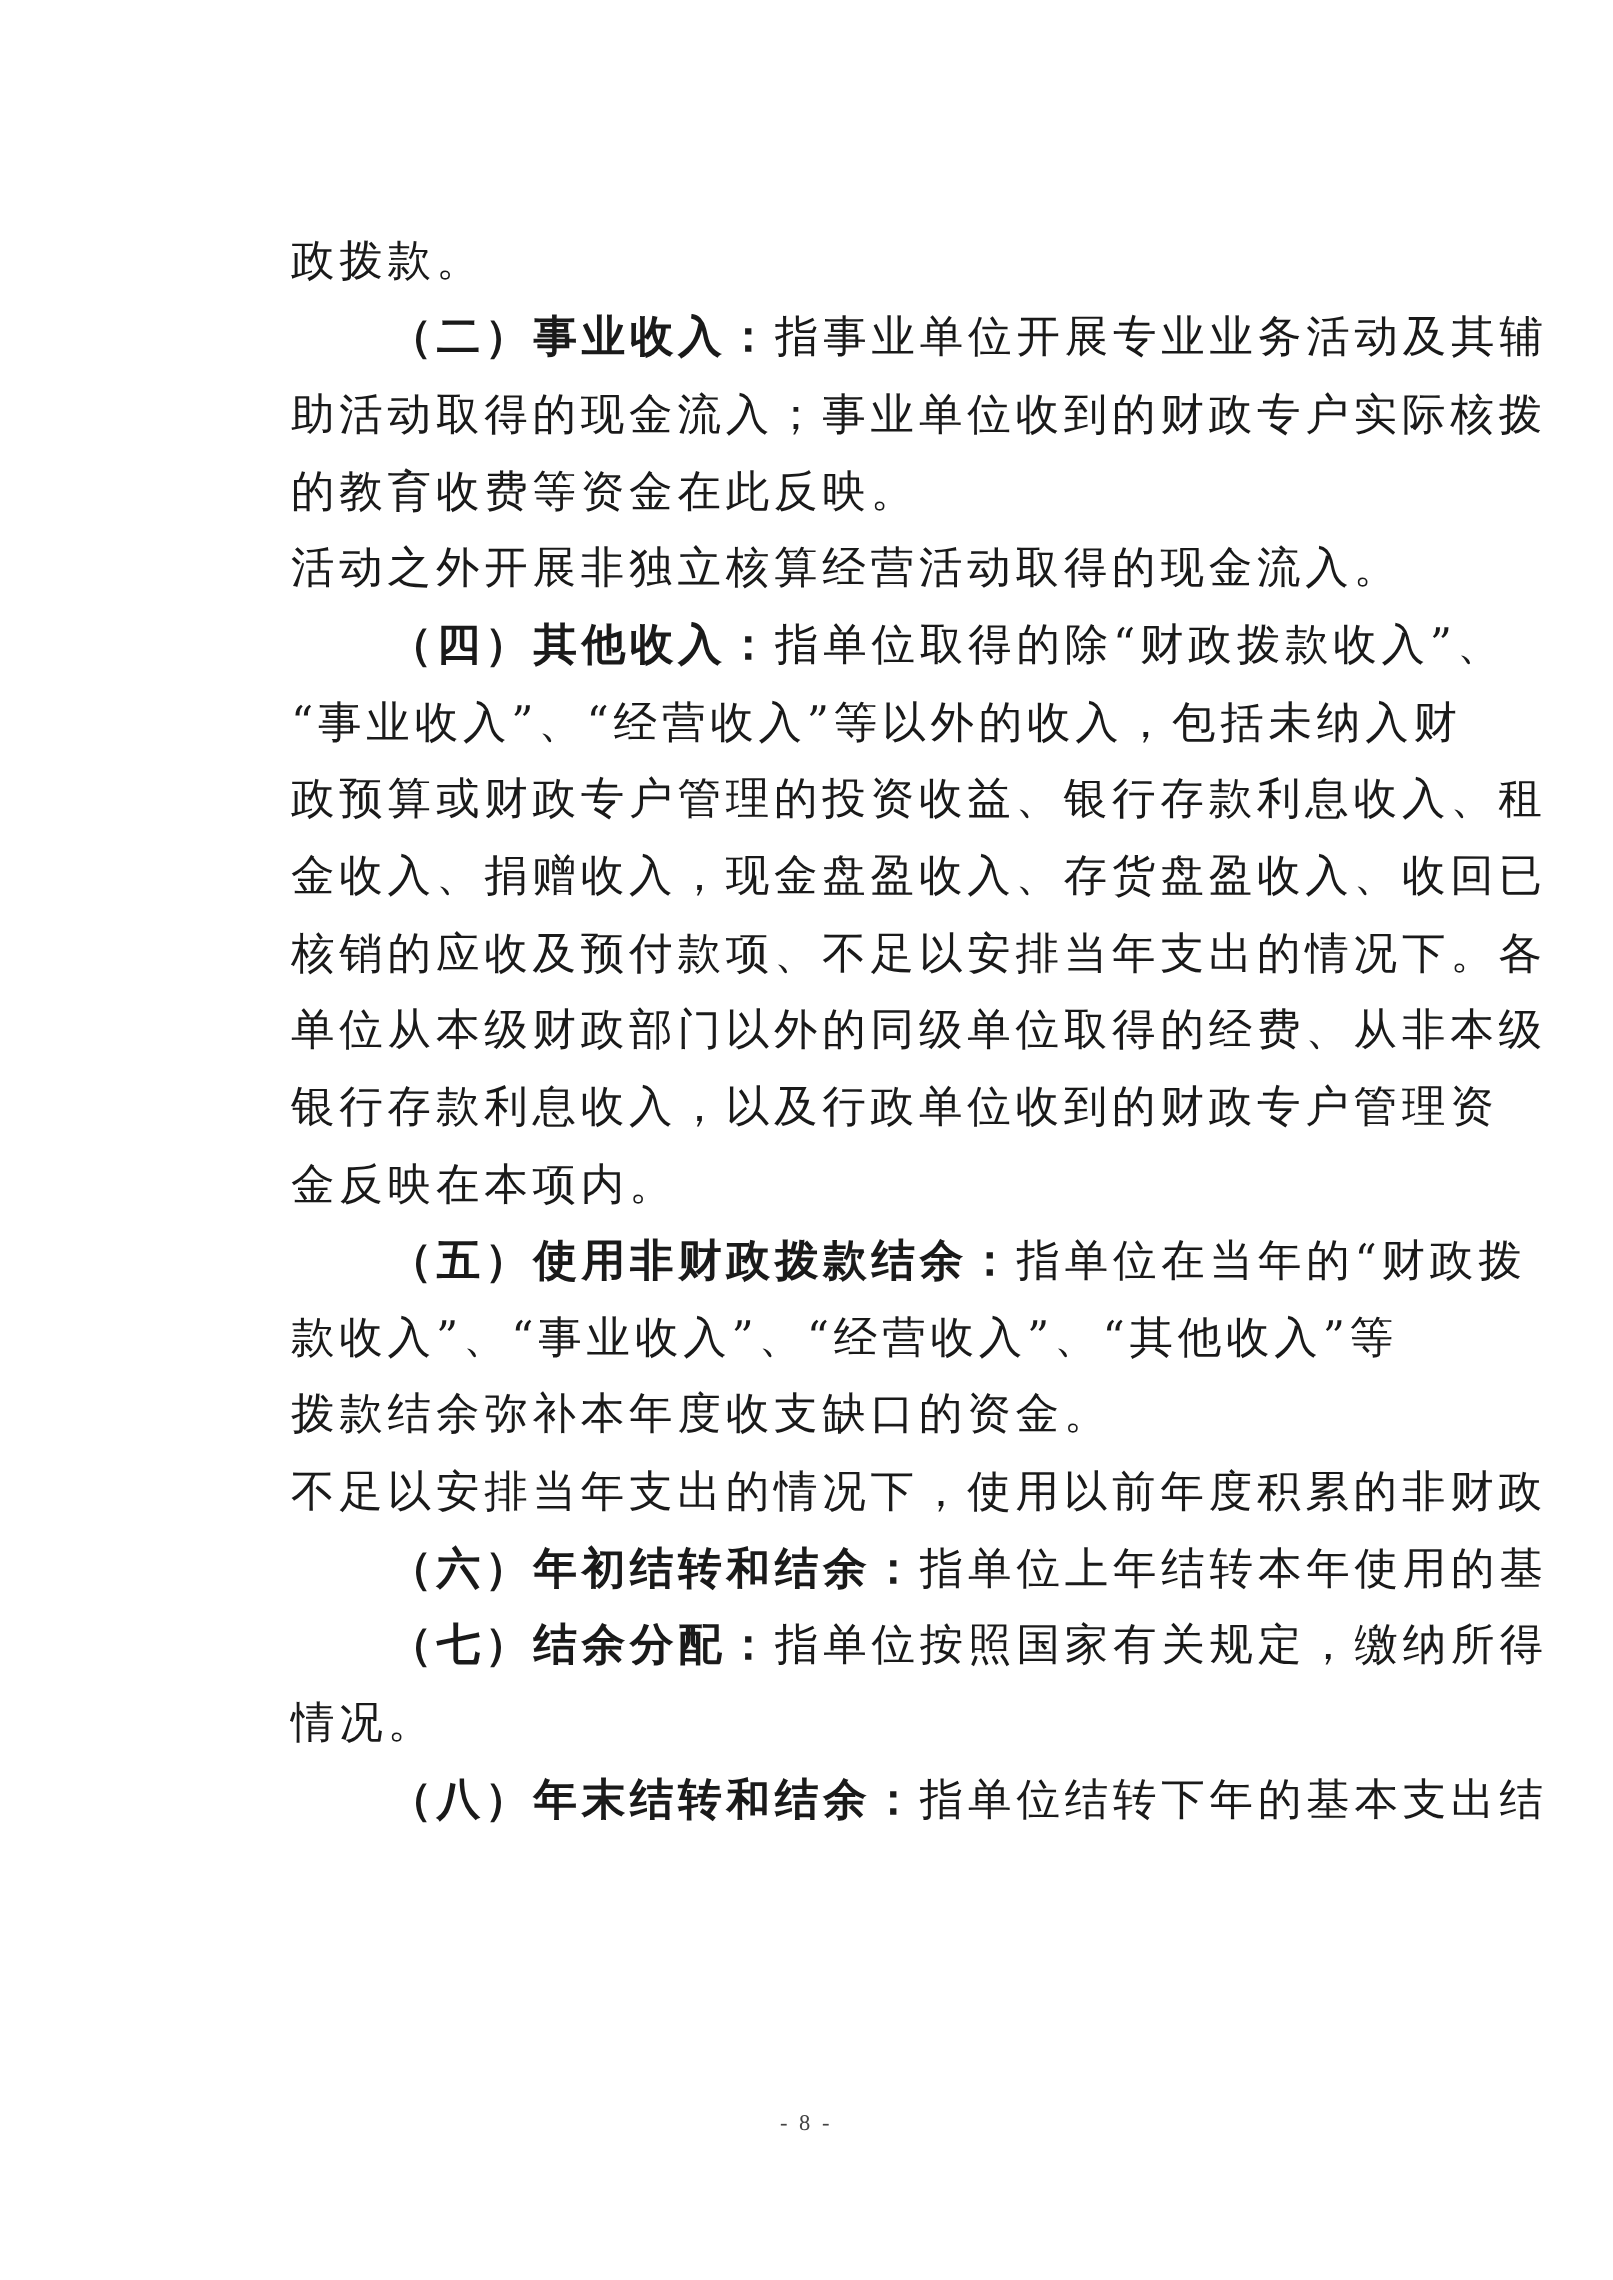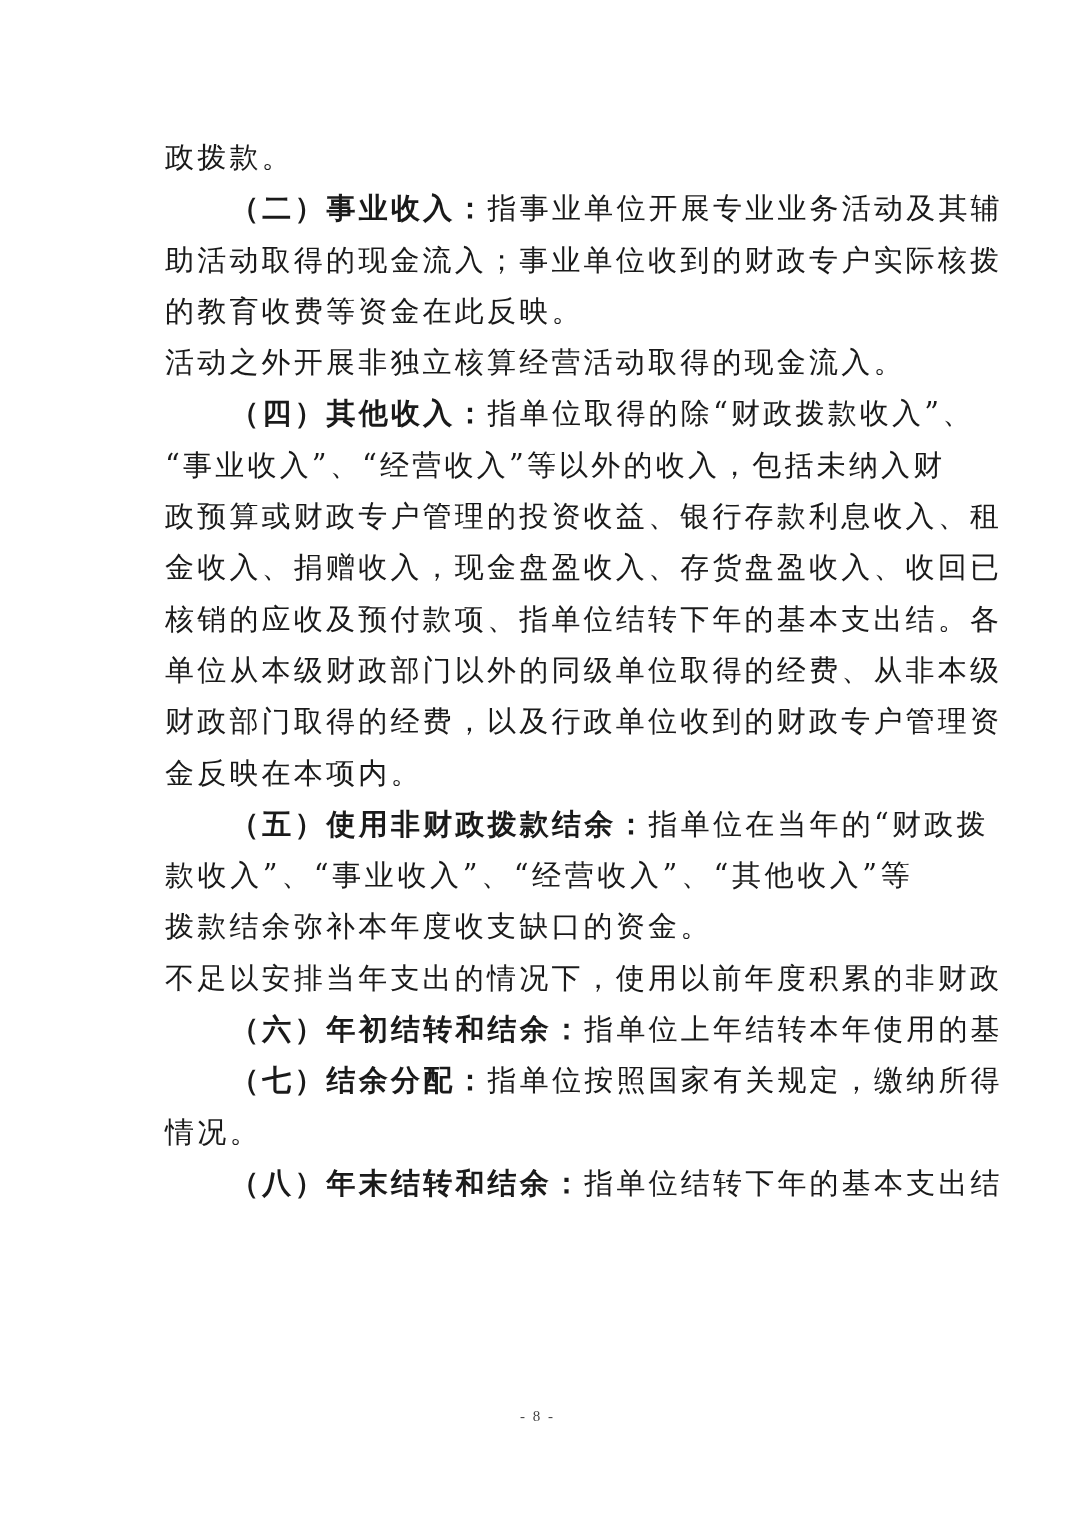--- a/index.html
+++ b/index.html
@@ -18,41 +18,42 @@
     .page {
       position: absolute;
       left: 0; top: 0;
       width: 1075px;
       height: 1520px;
       background: #ffffff;
     }
     .text-block {
       position: absolute;
       left: 165px;
-      top: 132px;
+      top: 148px;
       width: 748px;
     }
     .line {
       height: 51.3px;
       line-height: 51.3px;
       font-size: 29px;
       white-space: nowrap;
       letter-spacing: 3.2px;
       text-align: justify;
       text-align-last: justify;
       overflow: visible;
     }
     .line.last {
       text-align-last: left;
     }
     .line.indent {
       padding-left: 65px;
     }
     .heading {
       font-weight: bold;
+      margin-left: 29px;
     }
     .page-number {
       position: absolute;
       left: 0;
       width: 1075px;
       top: 1408px;
       text-align: center;
       font-size: 15px;
       color: #444444;
       font-family: "Liberation Serif", serif;
@@ -66,23 +67,23 @@
   <div class="text-block">
     <div class="line last"><span class="heading"></span><span>政拨款。</span></div>
     <div class="line indent"><span class="heading">（二）事业收入：</span><span>指事业单位开展专业业务活动及其辅</span></div>
     <div class="line"><span class="heading"></span><span>助活动取得的现金流入；事业单位收到的财政专户实际核拨</span></div>
     <div class="line last"><span class="heading"></span><span>的教育收费等资金在此反映。</span></div>
     <div class="line last"><span class="heading"></span><span>活动之外开展非独立核算经营活动取得的现金流入。</span></div>
     <div class="line indent"><span class="heading">（四）其他收入：</span><span>指单位取得的除“财政拨款收入”、</span></div>
     <div class="line"><span class="heading"></span><span>“事业收入”、“经营收入”等以外的收入，包括未纳入财</span></div>
     <div class="line"><span class="heading"></span><span>政预算或财政专户管理的投资收益、银行存款利息收入、租</span></div>
     <div class="line"><span class="heading"></span><span>金收入、捐赠收入，现金盘盈收入、存货盘盈收入、收回已</span></div>
-    <div class="line"><span class="heading"></span><span>核销的应收及预付款项、指单位结转下年的基本支出结。各</span></div>
+    <div class="line"><span class="heading"></span><span>核销的应收及预付款项、不足以安排当年支出的情况下。各</span></div>
     <div class="line"><span class="heading"></span><span>单位从本级财政部门以外的同级单位取得的经费、从非本级</span></div>
-    <div class="line"><span class="heading"></span><span>财政部门取得的经费，以及行政单位收到的财政专户管理资</span></div>
+    <div class="line"><span class="heading"></span><span>银行存款利息收入，以及行政单位收到的财政专户管理资</span></div>
     <div class="line last"><span class="heading"></span><span>金反映在本项内。</span></div>
     <div class="line indent"><span class="heading">（五）使用非财政拨款结余：</span><span>指单位在当年的“财政拨</span></div>
     <div class="line"><span class="heading"></span><span>款收入”、“事业收入”、“经营收入”、“其他收入”等</span></div>
     <div class="line last"><span class="heading"></span><span>拨款结余弥补本年度收支缺口的资金。</span></div>
     <div class="line"><span class="heading"></span><span>不足以安排当年支出的情况下，使用以前年度积累的非财政</span></div>
     <div class="line indent"><span class="heading">（六）年初结转和结余：</span><span>指单位上年结转本年使用的基</span></div>
     <div class="line indent"><span class="heading">（七）结余分配：</span><span>指单位按照国家有关规定，缴纳所得</span></div>
     <div class="line last"><span class="heading"></span><span>情况。</span></div>
     <div class="line indent"><span class="heading">（八）年末结转和结余：</span><span>指单位结转下年的基本支出结</span></div>
   </div>

